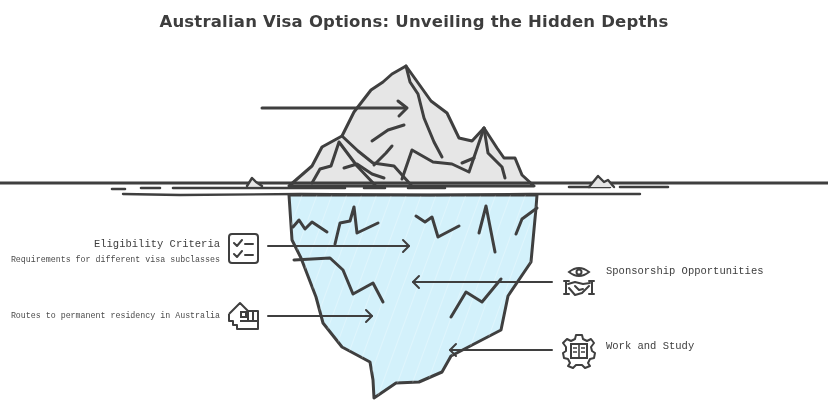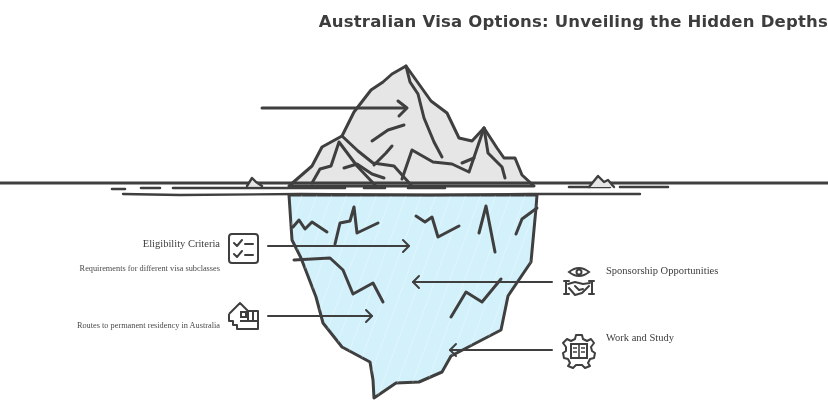--- a/index.html
+++ b/index.html
@@ -1,24 +1,24 @@
 <!DOCTYPE html>
 <html><head>
 <meta charset="utf-8">
 <style>
   html, body { margin:0; padding:0; background:#ffffff; }
   body { width:828px; height:407px; position:relative; overflow:hidden;
          font-family:"DejaVu Sans", sans-serif; color:#3b3b3b; }
-  .title { position:absolute; left:0; top:12px; width:828px; text-align:right;
+  .title { position:absolute; left:0; top:12px; width:828px; text-align:center;
            font-family:"DejaVu Sans", sans-serif; font-weight:bold; font-size:16.5px;
            color:#3d3d3d; letter-spacing:0.2px; }
   svg.art { position:absolute; left:0; top:0; }
-  .label { position:absolute; font-family:Liberation Serif, serif; }
+  .label { position:absolute; font-family:Liberation Mono, monospace; }
   .label .head { font-size:10.5px; color:#3d3d3d; white-space:nowrap; }
-  .label .sub { font-size:8.3px; color:#4a4a4a; white-space:nowrap; margin-top:15px; }
+  .label .sub { font-size:8.3px; color:#4a4a4a; white-space:nowrap; margin-top:5px; }
   .right-align { text-align:right; }
   .icon { position:absolute; }
 </style>
 </head>
 <body>
 
 <div class="title">Australian Visa Options: Unveiling the Hidden Depths</div>
 
 <svg class="art" width="828" height="407" viewBox="0 0 828 407">
   <defs>
@@ -118,15 +118,15 @@
 </svg>
 <div class="label" style="left:606px; top:265px;">
   <div class="head">Sponsorship Opportunities</div>
 </div>
 
 <svg class="icon" style="left:561px; top:333px;" width="36" height="36" viewBox="0 0 36 36">
   <path d="M15,2 L21,2 L22,6 L26,8 L30,6 L33,10 L30,14 L31,18 L34,20 L33,25 L29,26 L27,30 L29,33 L24,35 L21,32 L15,32 L12,35 L7,33 L9,30 L7,26 L3,25 L2,20 L5,18 L5,14 L2,10 L6,6 L10,8 L14,6 Z" fill="none" stroke="#3f3f3f" stroke-width="2" stroke-linejoin="round"></path>
   <rect x="10" y="11" width="16" height="14" fill="none" stroke="#3f3f3f" stroke-width="2"></rect>
   <path d="M18,11 L18,25 M12,15 L16,15 M12,19 L16,19 M20,15 L24,15 M20,19 L24,19" stroke="#3f3f3f" stroke-width="1.6"></path>
 </svg>
-<div class="label" style="left:606px; top:332px;">
+<div class="label" style="left:606px; top:340px;">
   <div class="head">Work and Study</div>
 </div>
 
 </body></html>

